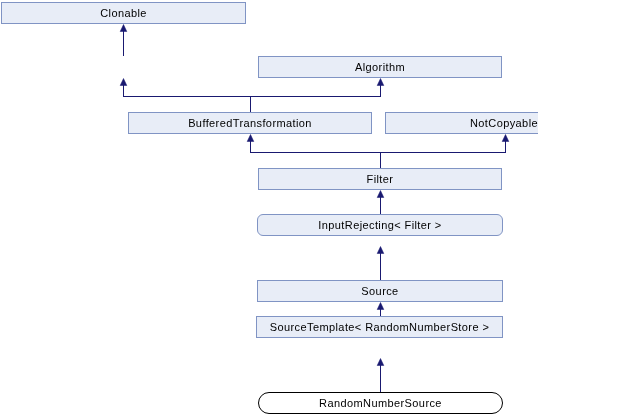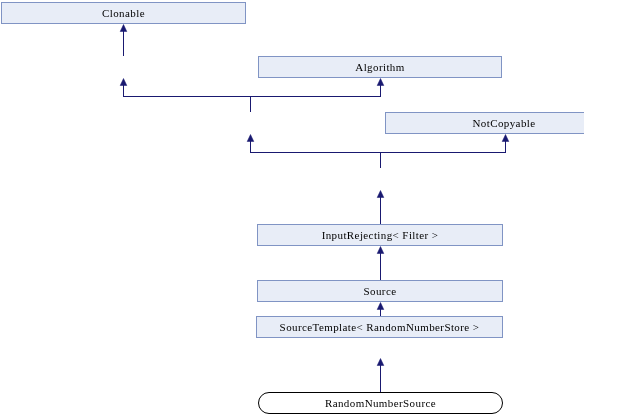--- a/index.html
+++ b/index.html
@@ -15,23 +15,22 @@
   html, body {
     margin: 0;
     padding: 0;
     background: var(--bg);
   }
   .canvas {
     position: relative;
     width: 538px;
     height: 416px;
     background: var(--bg);
-    font-family: Liberation Serif, serif;
+    font-family: Liberation Sans, sans-serif;
     overflow: hidden;
-    padding-left: 46px;
   }
   svg.edges {
     position: absolute;
     left: 0; top: 0;
     width: 630px; height: 416px;
     pointer-events: none;
   }
   svg.edges line {
     stroke: var(--edge);
     stroke-width: 1;
@@ -115,25 +114,27 @@
       <line x1="380.5" y1="392" x2="380.5" y2="364"></line>
       <polygon points="380.5,358.5 377.2,365.5 383.8,365.5"></polygon>
     </g>
   </svg>
 
   <div class="node" style="left:1px;   top:2px;   width:245px;">Clonable</div>
 
 
   <div class="node" style="left:258px; top:56px;  width:244px;">Algorithm</div>
 
+  <div class="node" style="left:128px; top:112px; width:244px;">BufferedTransformation</div>
 
   <div class="node" style="left:385px; top:112px; width:238px;">NotCopyable</div>
 
+  <div class="node" style="left:258px; top:168px; width:244px;">Filter</div>
 
-  <div class="node" style="left:257px; top:224px; width:246px;">InputRejecting&lt; Filter &gt;</div>
+  <div class="node" style="left:257px; top:214px; width:246px;border-radius:6px;">InputRejecting&lt; Filter &gt;</div>
 
   <div class="node" style="left:257px; top:280px; width:246px;">Source</div>
 
   <div class="node" style="left:256px; top:316px; width:247px;">SourceTemplate&lt; RandomNumberStore &gt;</div>
 
   <div class="node current" style="left:258px; top:392px; width:245px;">RandomNumberSource</div>
 
 </div>
 
 </body></html>

